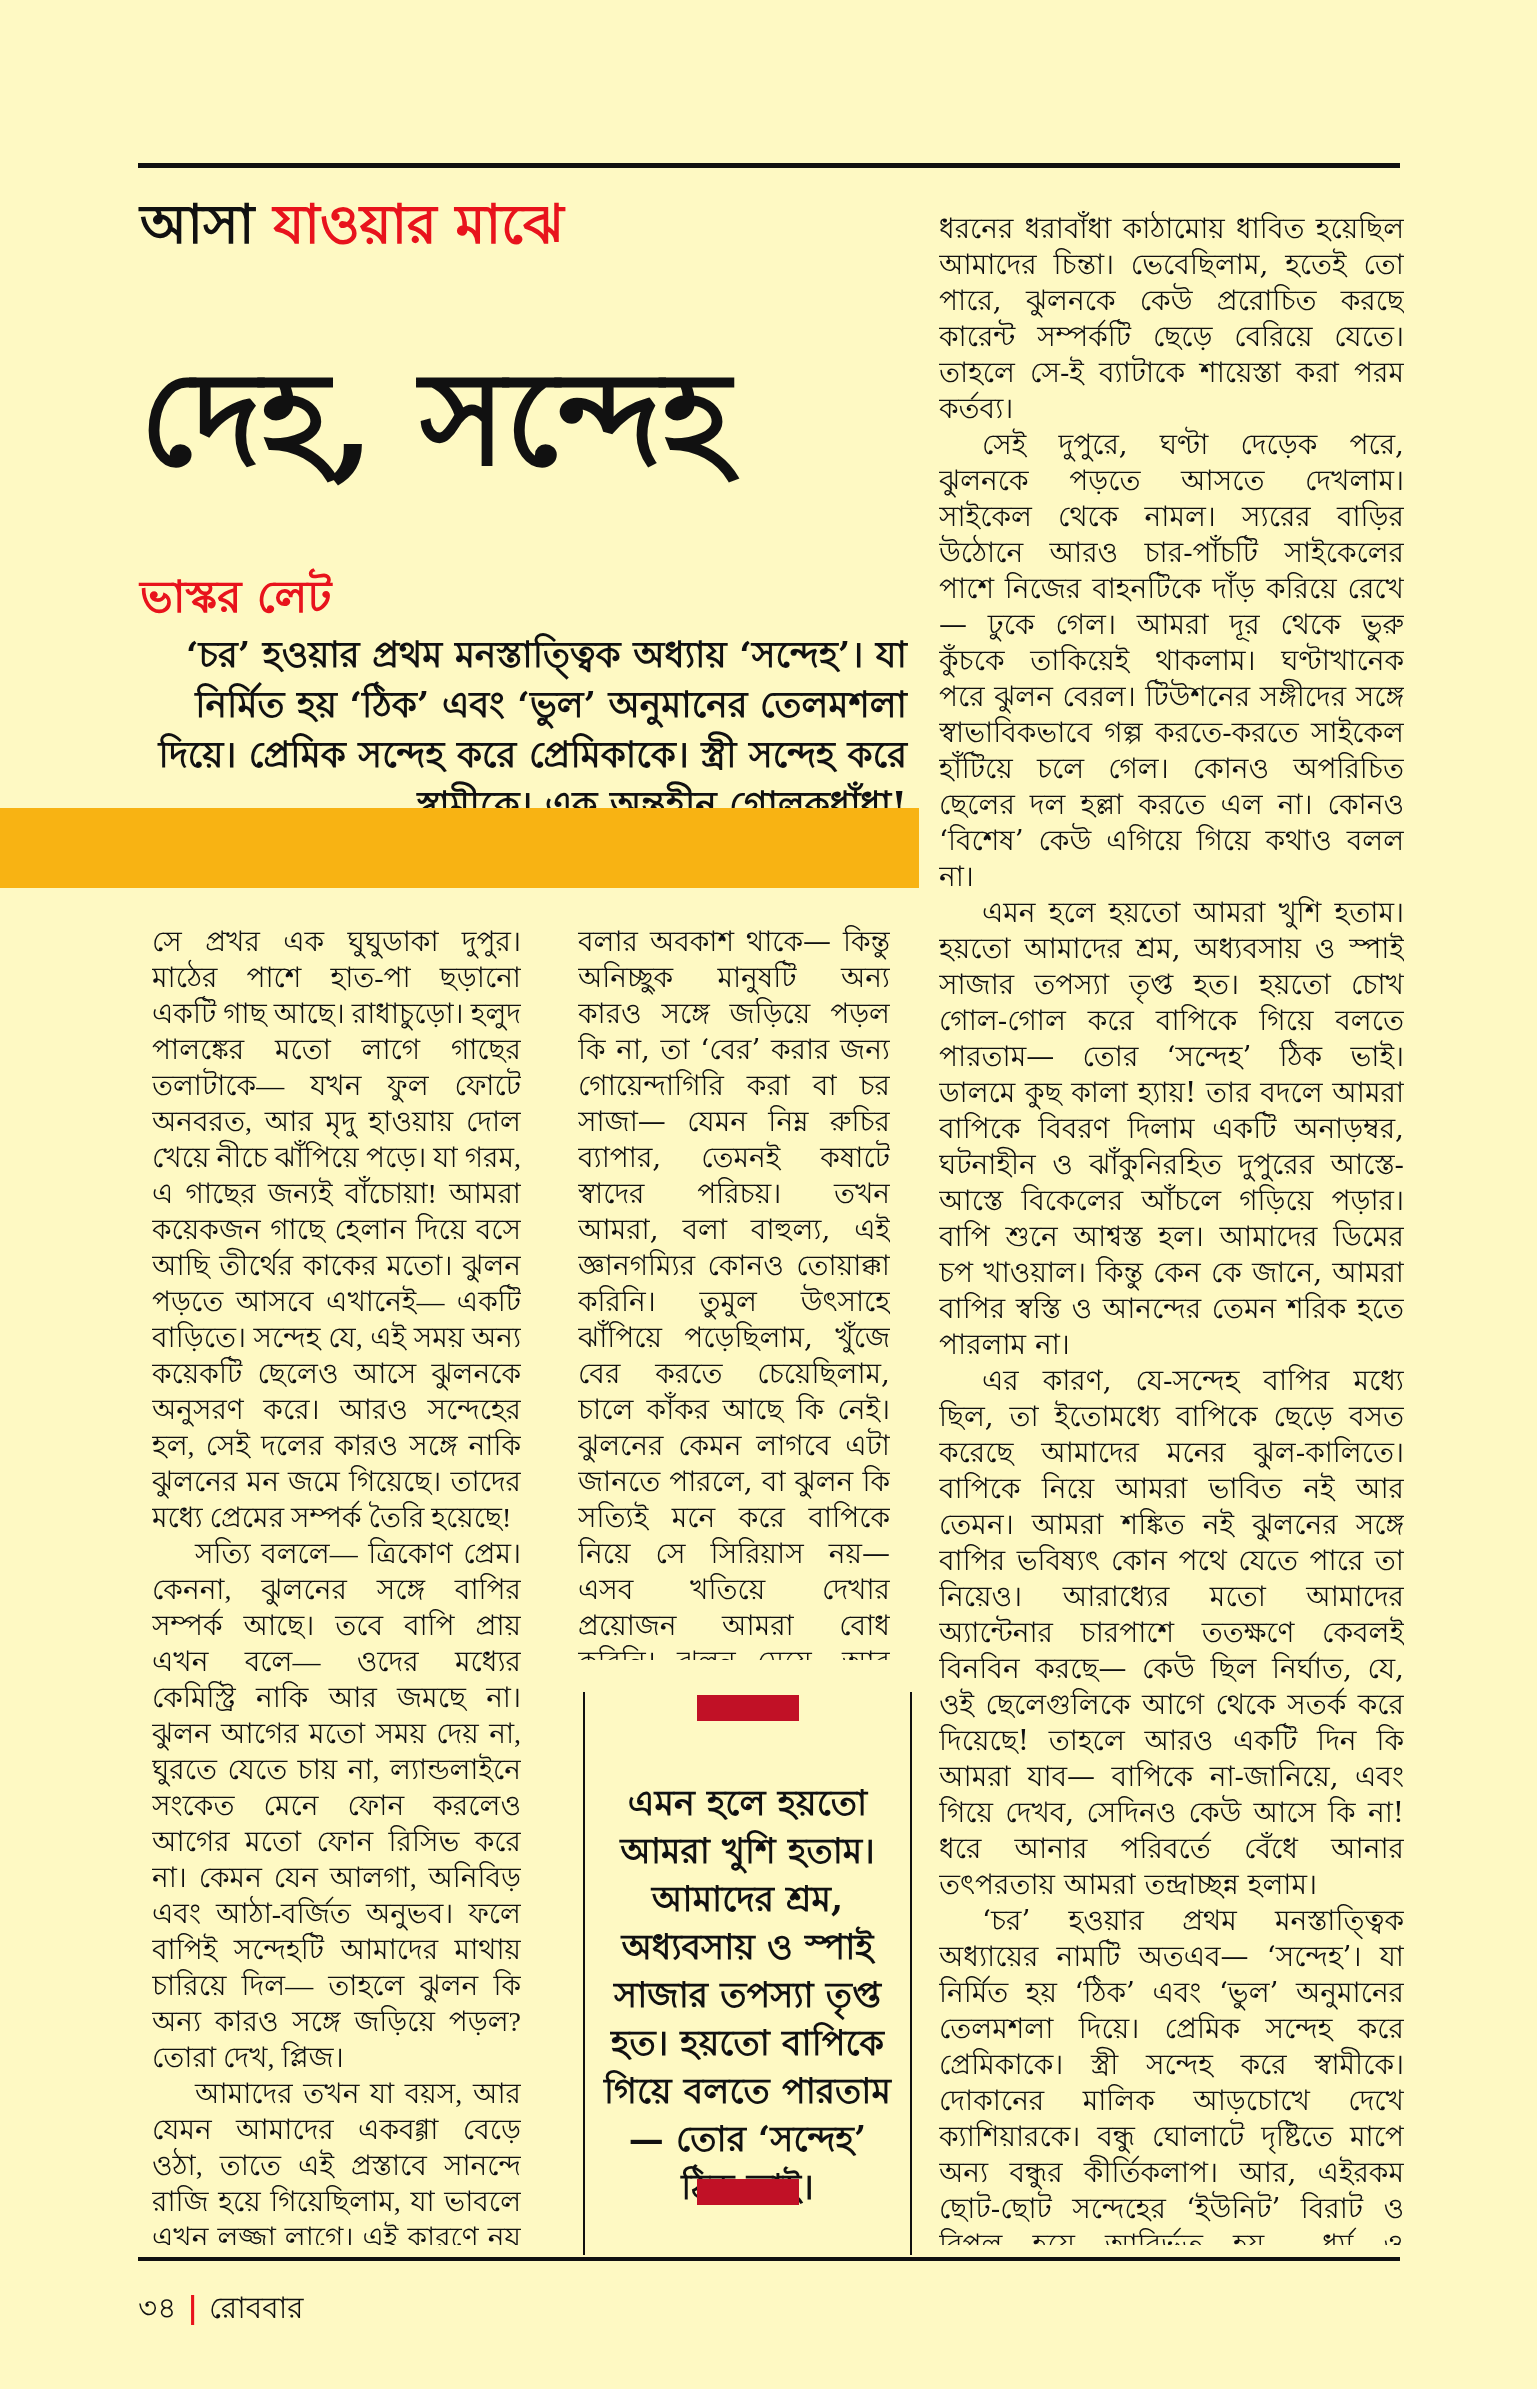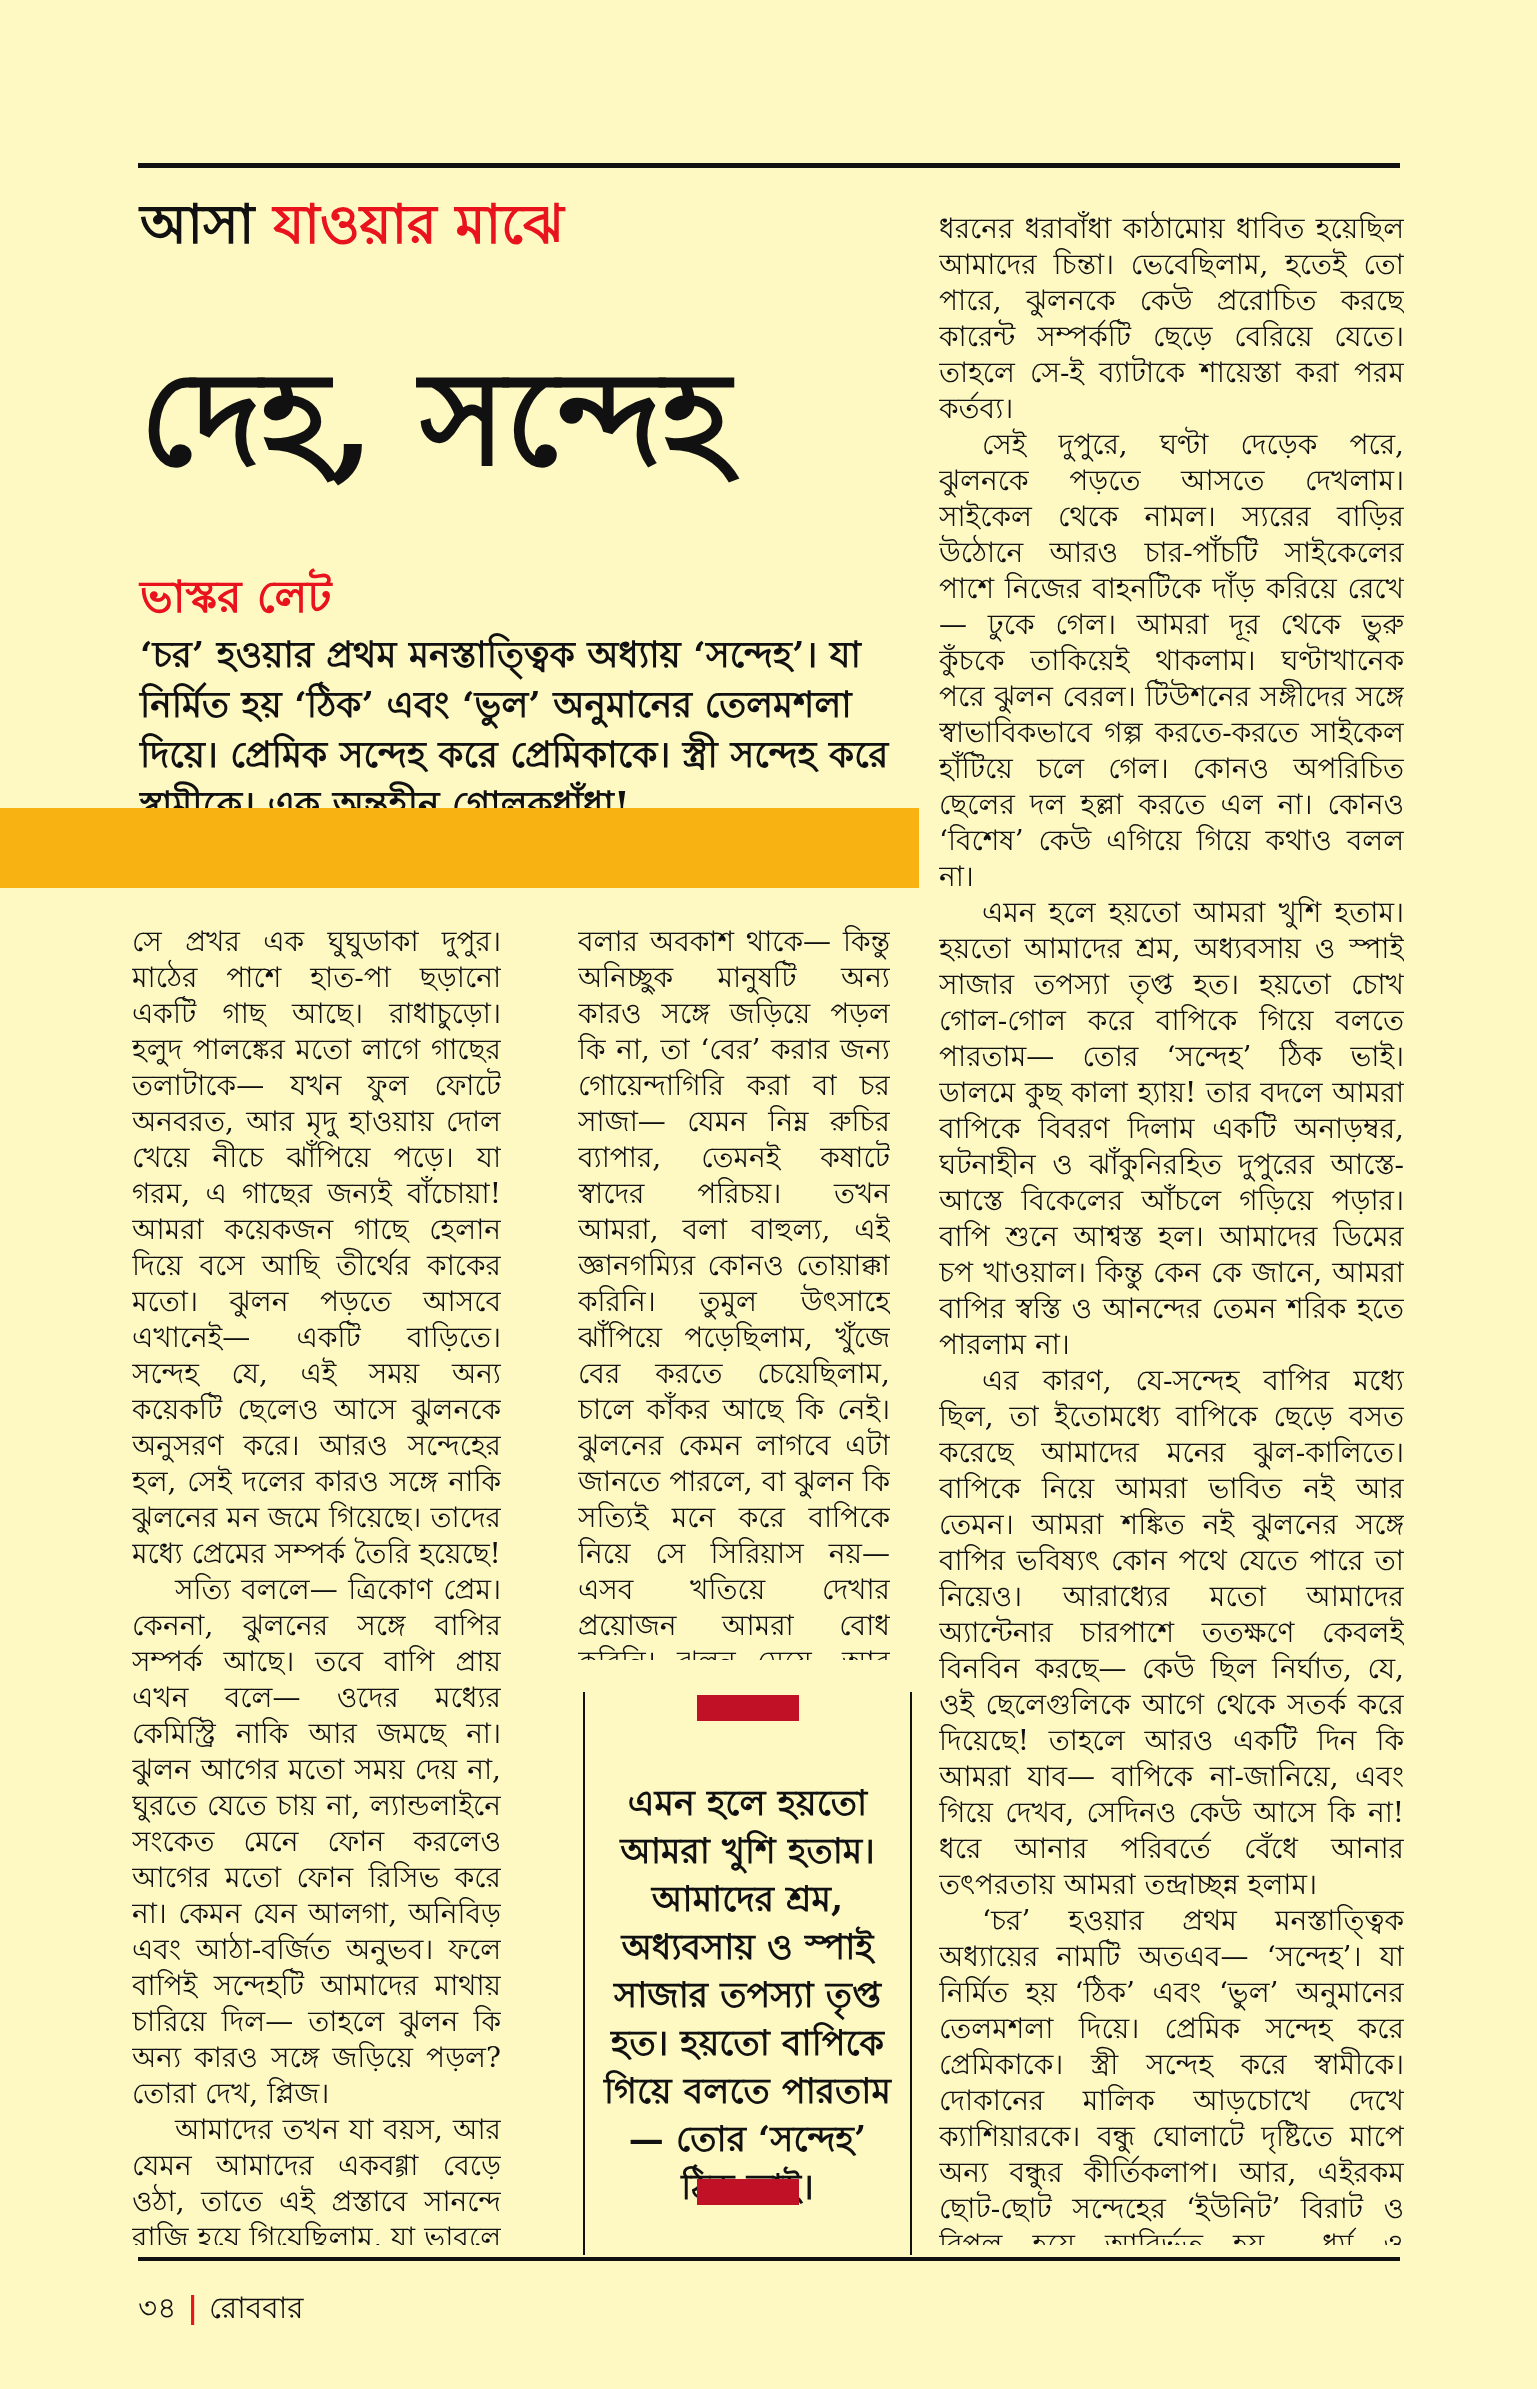--- a/index.html
+++ b/index.html
@@ -10,28 +10,28 @@
   }
   .abs { position:absolute; }
   .rule { background:#111111; }
   
   .kicker { left:140px; top:183px; font-size:54px; font-weight:bold; white-space:nowrap; }
   .kicker .k-red { }
   
   .headline { left:136px; top:347px; font-size:130px; font-weight:bold; line-height:1.05; white-space:nowrap; }
   .author { left:140px; top:564px; font-size:44px; font-weight:bold; }
   
-  .standfirst { left:140px; top:629px; width:767px; font-size:36px; line-height:50px; font-weight:bold; text-align:left; }
+  .standfirst { left:140px; top:629px; width:767px; font-size:36px; line-height:50px; font-weight:bold; text-align:right; }
   
   .yellow-bar { left:0; top:808px; width:919px; height:80px; }
   
   .col { font-size:28px; line-height:36px; }
   .col p { margin:0; text-align:justify; }
   .col p + p { text-indent:43px; }
-  .col-1 { left:132px; top:924px; width:369px; height:1321px; overflow:hidden; }
+  .col-1 { left:152px; top:924px; width:369px; height:1321px; overflow:hidden;font-family:Liberation Serif, serif; }
   .col-2 { left:578px; top:924px; width:312px; height:736px; overflow:hidden; }
   .col-3 { left:939px; top:211px; width:465px; height:2034px; overflow:hidden; }
   
   .quote-box {
     left:583px; top:1692px; width:329px; height:563px;
     border-left:2.3px solid #111111; border-right:2.3px solid #111111;
     box-sizing:border-box;
   }
   .quote-bar { position:absolute; left:50%; transform:translateX(-50%); width:102px; height:26px; }
   .quote-bar-top { top:3.1px; }

